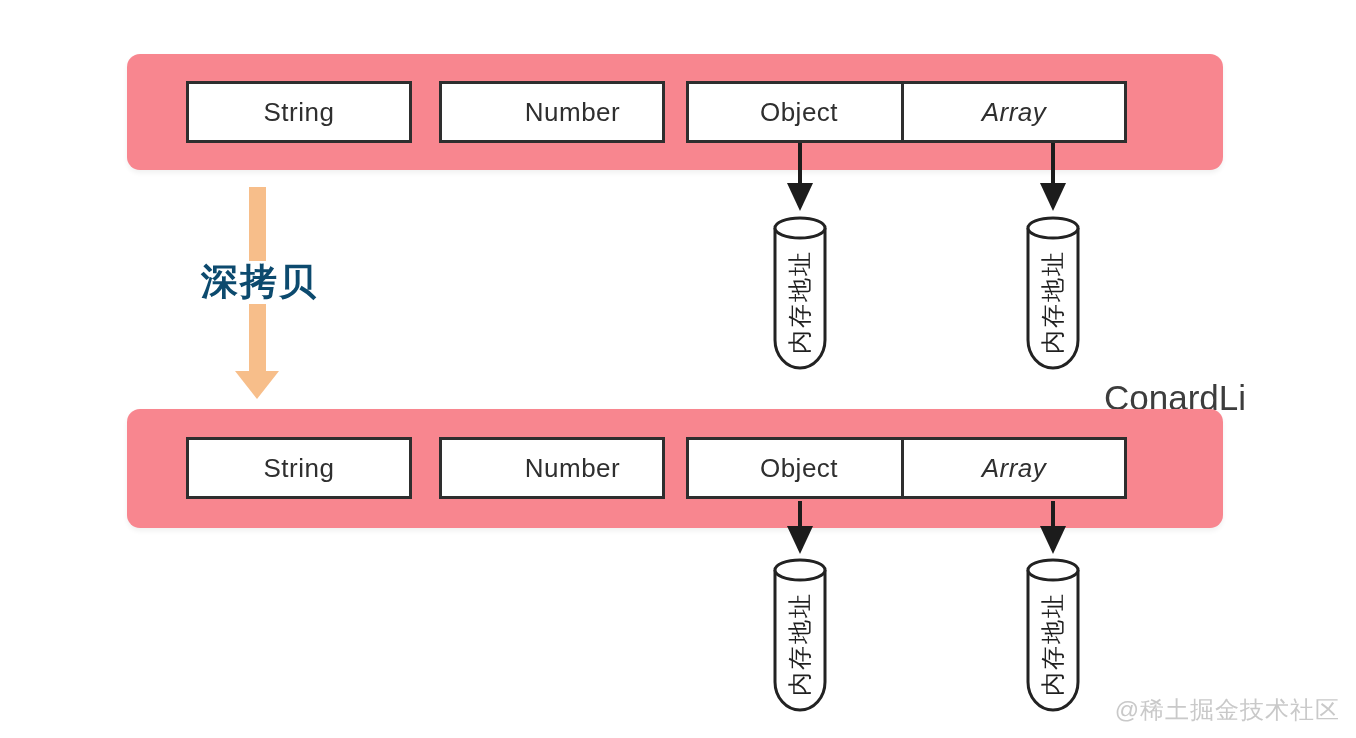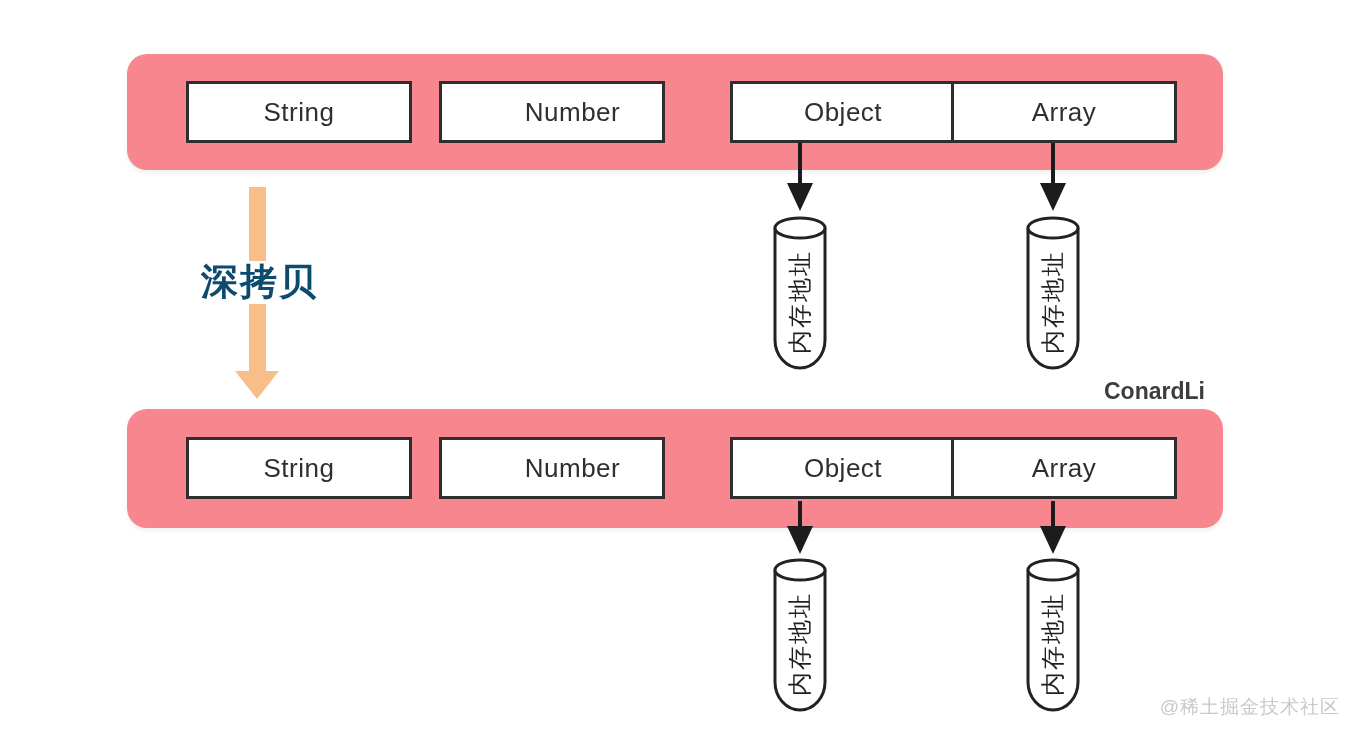--- a/index.html
+++ b/index.html
@@ -3,33 +3,33 @@
 <meta charset="utf-8">
 <style>
   html,body{margin:0;padding:0;background:#ffffff;}
   .canvas{
     position:relative;width:1356px;height:738px;background:#ffffff;
     font-family:"Liberation Sans","DejaVu Sans",sans-serif;overflow:hidden;
   }
   
   .band{
     position:absolute;left:127px;width:1096px;background:#F8868F;
-    border-radius:20px;box-shadow:0 3px 5px rgba(0,0,0,.06);
+    border-radius:13px;box-shadow:0 3px 5px rgba(0,0,0,.06);
   }
   .band.top{top:54px;height:116px;}
   .band.bottom{top:409px;height:119px;}
   
   .type-box{
     position:absolute;top:27px;width:226px;height:62px;box-sizing:border-box;
     background:#ffffff;border:3px solid #2E2E2E;
     display:flex;align-items:center;justify-content:center;
     font-size:26px;color:#2F2F2F;letter-spacing:.5px;
   }
   .band.bottom .type-box{top:28px;}
-  .pos-0{left:59px;}.pos-1{left:312px;padding-left:41px;}.pos-2{left:559px;margin-left:44px;}.pos-3{left:824px;}
+  .pos-0{left:59px;}.pos-1{left:312px;padding-left:41px;}.pos-2{left:559px;}.pos-3{left:774px;font-style:italic;}
   
   .v-arrow{position:absolute;width:26px;display:flex;flex-direction:column;align-items:center;}
   .v-arrow .shaft{width:4px;flex:1;background:#1C1C1C;}
   .v-arrow .head{width:0;height:0;border-left:13px solid transparent;border-right:13px solid transparent;border-top:28px solid #1C1C1C;}
   #arr-top-object{left:787px;top:143px;height:68px;}
   #arr-top-array{left:1040px;top:143px;height:68px;}
   #arr-bot-object{left:787px;top:501px;height:53px;}
   #arr-bot-array{left:1040px;top:501px;height:53px;}
   
   .cylinder{position:absolute;width:54px;height:154px;}
@@ -48,22 +48,22 @@
     display:flex;flex-direction:column;align-items:center;z-index:1;
   }
   #deep-copy-arrow .shaft-o{width:17px;flex:1;background:#F7BE8A;}
   #deep-copy-arrow .head-o{width:0;height:0;border-left:22px solid transparent;border-right:22px solid transparent;border-top:28px solid #F7BE8A;}
   #deep-copy-label{
     position:absolute;left:196px;top:261px;z-index:2;
     font-size:37px;font-weight:700;color:#0c4a6e;letter-spacing:2px;
     background:#ffffff;padding:2px 5px;line-height:1.05;
   }
   
-  #credit{position:absolute;left:1104px;top:378px;font-size:23px;color:#3D3D3D;font-weight:bold;}
-  #watermark{position:absolute;right:16px;top:694px;font-size:19px;color:#C9C9C9;letter-spacing:1px;}
+  #credit{position:absolute;left:1104px;top:378px;font-size:35px;color:#3D3D3D;}
+  #watermark{position:absolute;right:16px;top:694px;font-size:24px;color:#C9C9C9;letter-spacing:1px;}
 </style>
 </head>
 <body>
 
 <div class="canvas">
 
   <div class="band top">
     <div class="type-box pos-0">
       <span>String</span>
     </div>

